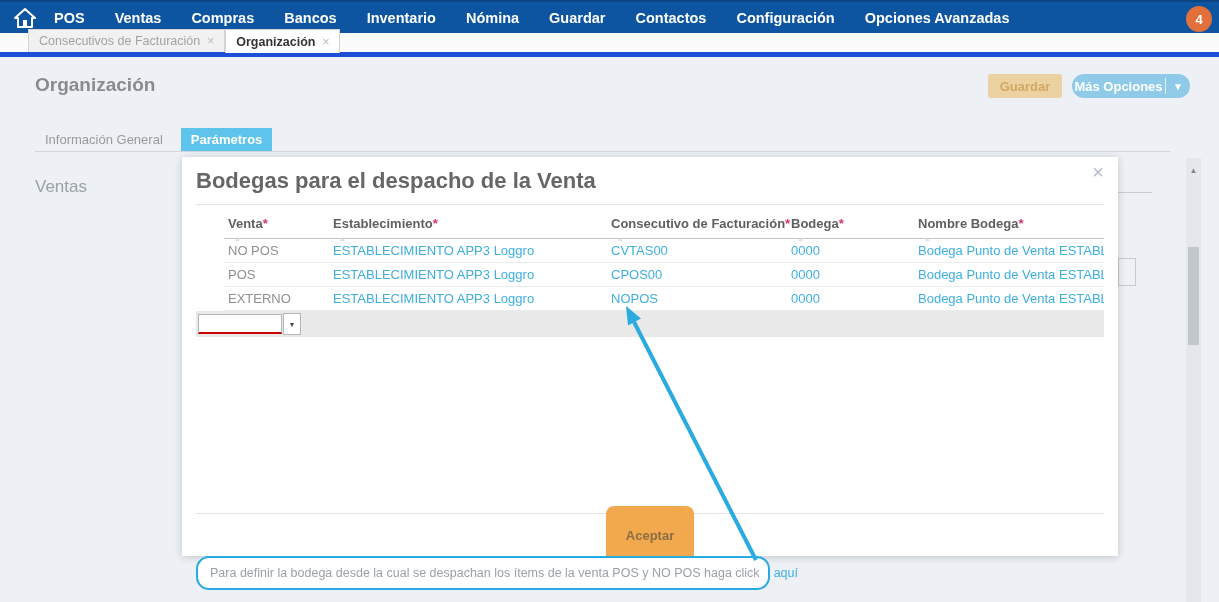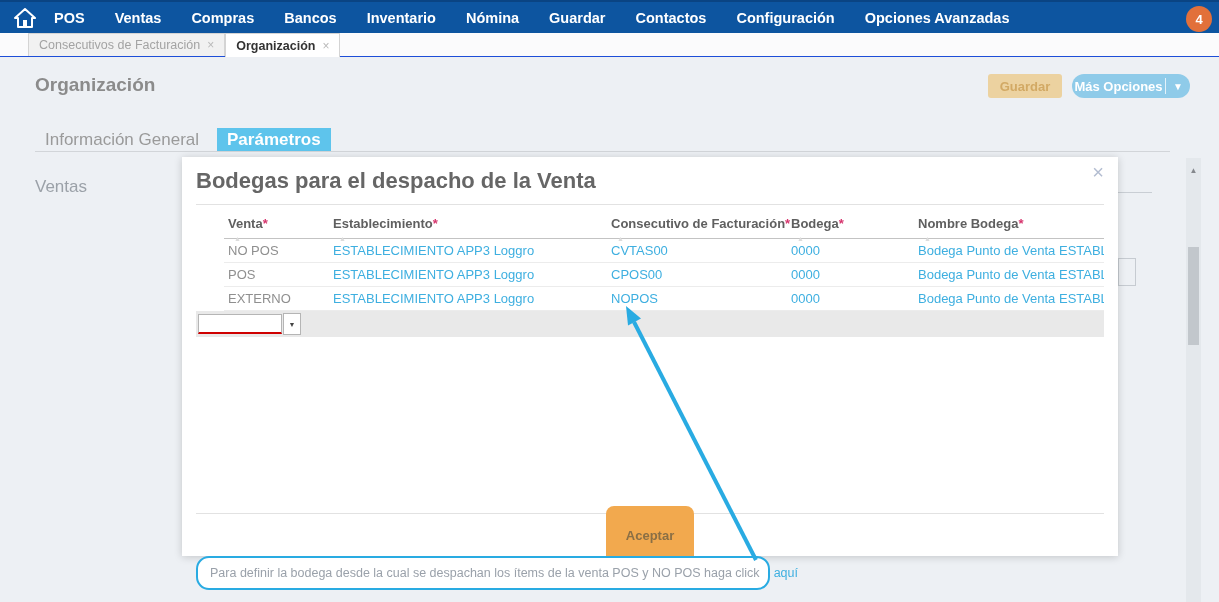--- a/index.html
+++ b/index.html
@@ -13,41 +13,41 @@
             display:flex; align-items:center; padding-left:12px; }
   .home-btn { width:26px; height:26px; display:flex; align-items:center; justify-content:center; cursor:pointer; }
   .navitems { display:flex; gap:30px; margin-left:16px; }
   .navitems a { color:#fff; font-weight:bold; font-size:14.5px; text-decoration:none; cursor:pointer; white-space:nowrap; }
   .badge { position:absolute; right:7px; top:4px; width:26px; height:26px; border-radius:50%;
            background:var(--badge-orange,#e2703a); color:#fff; font-size:13px; font-weight:bold;
            display:flex; align-items:center; justify-content:center; cursor:pointer; }
 
   
   .tabbar { position:absolute; left:0; top:33px; width:1219px; height:24px; background:#fbfbfc;
-            border-bottom:1px solid #1d4ed8; display:flex; align-items:flex-end; padding-left:28px; }
+            border-bottom:5px solid #1d4ed8; display:flex; align-items:flex-end; padding-left:28px; }
   .dtab { height:23px; display:flex; align-items:center; gap:7px; padding:0 10px; font-size:12.5px;
           border:1px solid #d4d4d4; border-bottom:none; cursor:pointer; }
   .dtab.inactive { background:#f1f1f1; color:#a3a3a3; }
   .dtab.active { background:#ffffff; color:#333; font-weight:bold; height:24px; margin-bottom:-1px; }
   .dtab .x { color:#b9b9b9; font-size:12px; font-weight:normal; cursor:pointer; }
 
   
   .page-title { position:absolute; left:35px; top:74px; font-size:19px; font-weight:bold; color:#8b8b8b; }
   .btn-save { position:absolute; right:157px; top:74px; width:74px; height:24px; border:none; border-radius:3px;
               background:var(--save-bg,#ecd2a0); color:var(--save-text,#d2a964); font-weight:bold; font-size:13px; cursor:pointer; }
   .btn-more { position:absolute; right:29px; top:74px; width:118px; height:24px; border-radius:12px;
               background:var(--more-bg,#8fcbe9); color:#fff; font-weight:bold; font-size:13px;
               display:flex; align-items:center; cursor:pointer; }
   .btn-more .lbl { flex:1; text-align:center; }
   .btn-more .div { width:1px; height:16px; background:rgba(255,255,255,.75); }
   .btn-more .caret { width:24px; text-align:center; font-size:10px; }
 
   
   .subtabs { position:absolute; left:35px; top:128px; display:flex; gap:8px; }
-  .subtab { height:23px; line-height:23px; padding:0 10px; font-size:17px; cursor:pointer; }
+  .subtab { height:23px; line-height:23px; padding:0 10px; font-size:13px; cursor:pointer; }
   .subtab.inactive { color:#9a9a9a; }
   .subtab.active { background:var(--subtab-active-bg,#5ec4ec); color:#fff; font-weight:bold; }
   .subtab-line { position:absolute; left:35px; top:151px; width:1135px; height:1px; background:#d2d5d9; }
 
   .section-label { position:absolute; left:35px; top:177px; font-size:17px; color:#9ba1a8; }
 
   
   .bg-line { position:absolute; left:1118px; top:192px; width:34px; height:1px; background:#c9ced4; }
   .bg-box { position:absolute; left:1118px; top:258px; width:18px; height:28px; border:1px solid #c6cbd1; }
 

